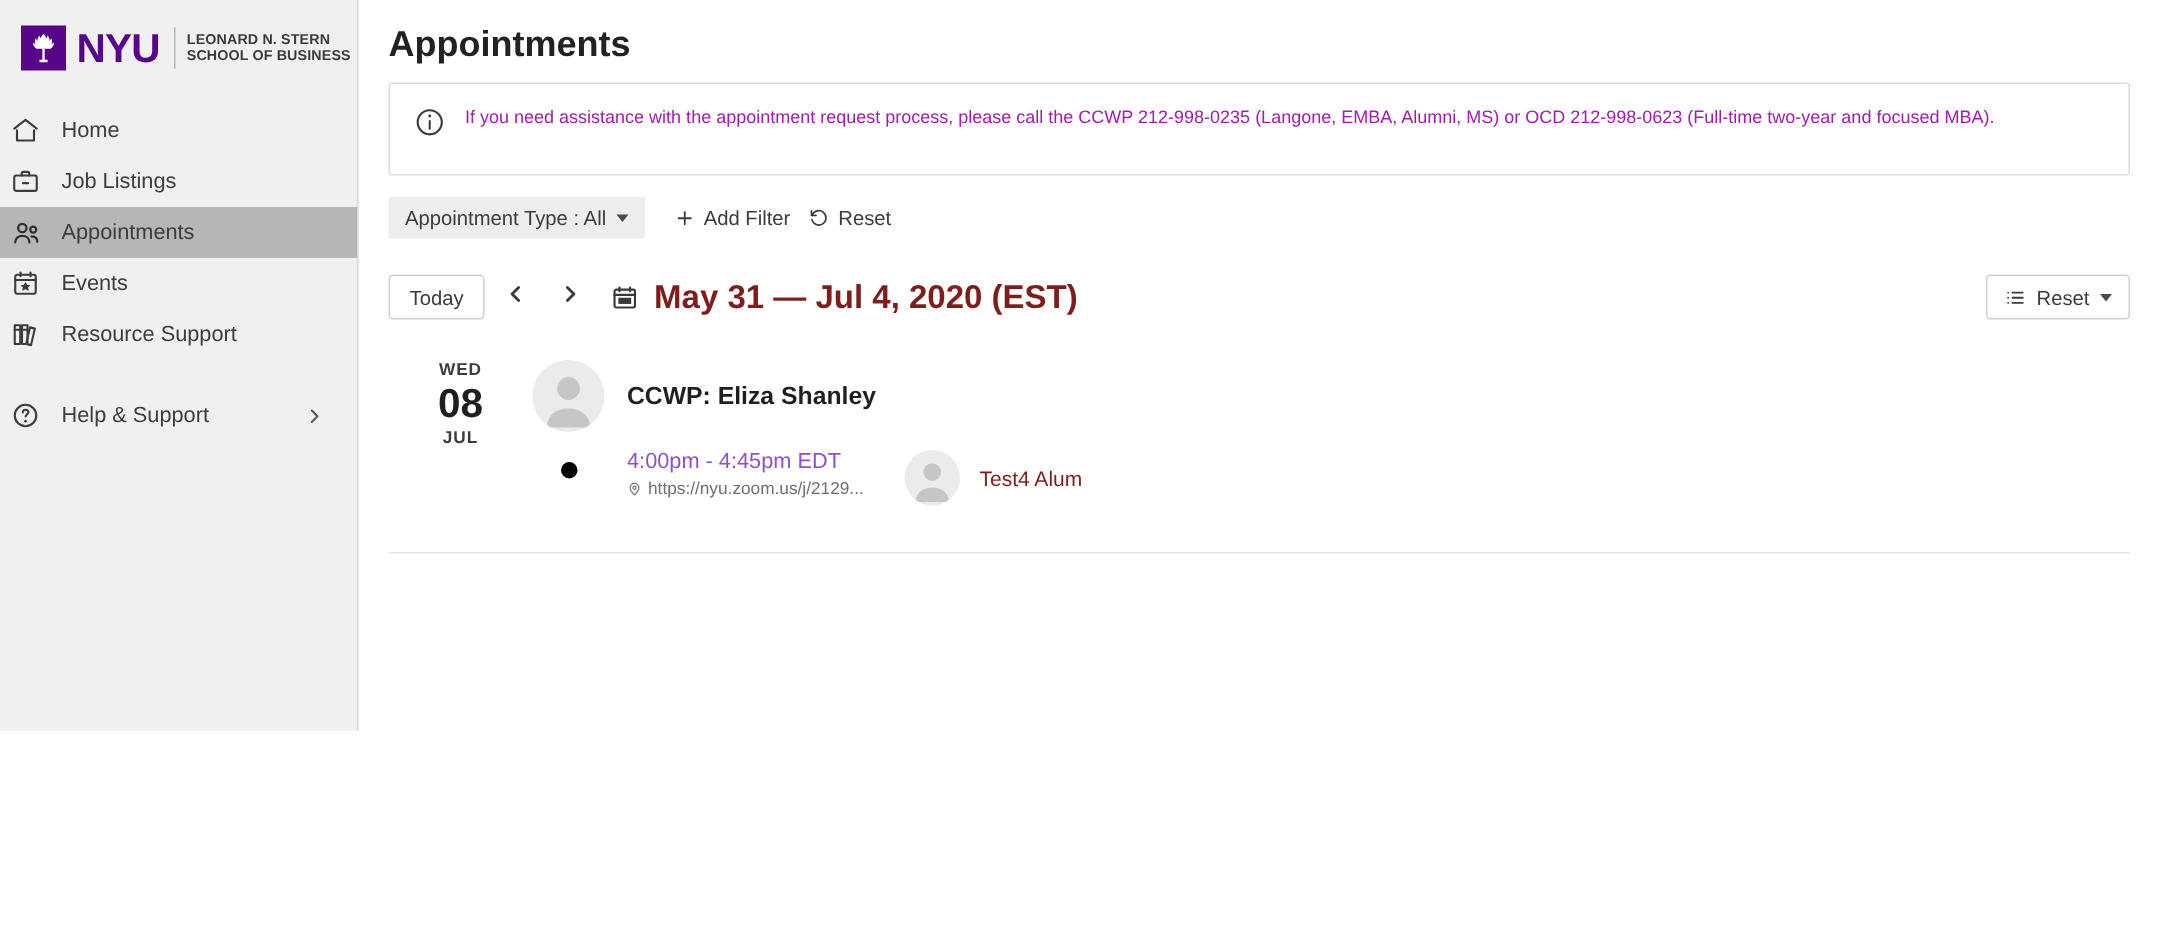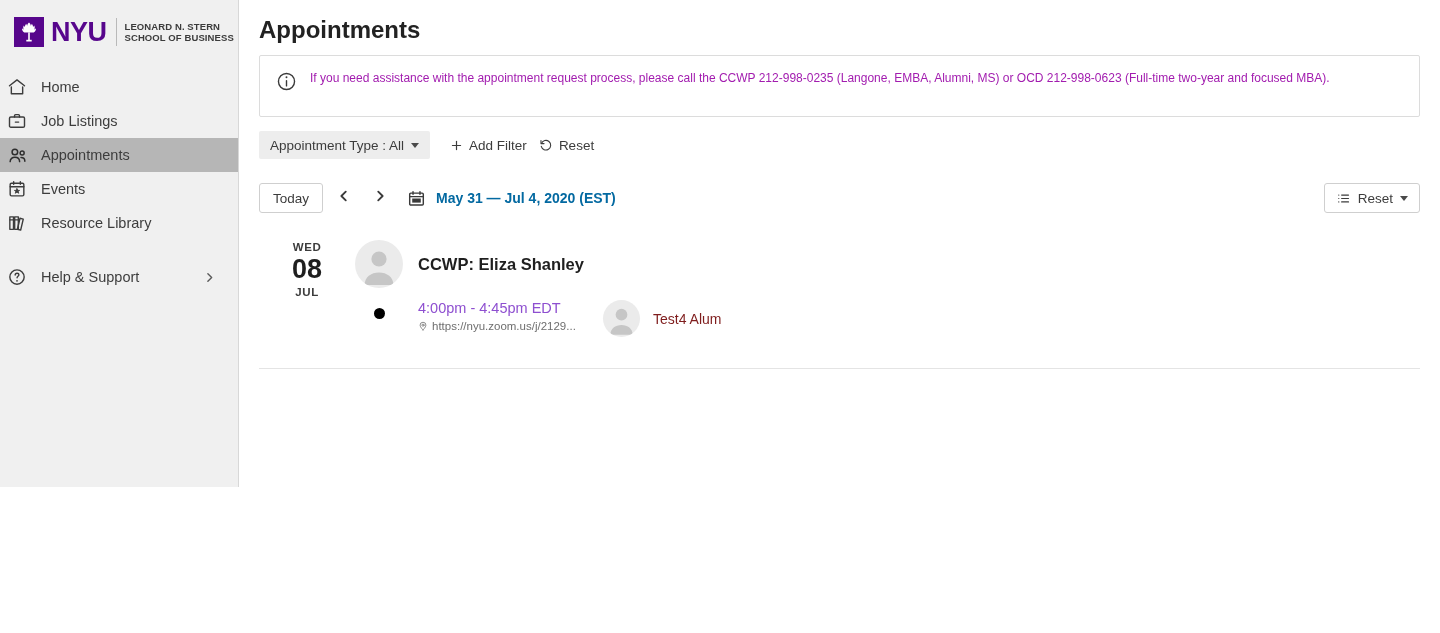--- a/index.html
+++ b/index.html
@@ -163,23 +163,23 @@
   }
   .nav-arrow {
     width: 30px; height: 30px;
     display: flex; align-items: center; justify-content: center;
     cursor: pointer;
     margin-left: 6px;
   }
   .date-range {
     display: flex; align-items: center;
     margin-left: 12px;
-    font-size: 14px;
+    font-size: 22px;
     font-weight: bold;
-    color: #0369a1;
+    color: #7f1d1d;
   }
   .cal-ico { margin-right: 10px; display: flex; }
   .view-btn {
     margin-left: auto;
     border: 1px solid #cfcfcf;
     background: #ffffff;
     border-radius: 3px;
     height: 30px;
     padding: 0 11px;
     display: flex; align-items: center;
@@ -335,21 +335,21 @@
       <div class="nav-item">
         <span class="nav-ico">
           <svg width="20" height="20" viewBox="0 0 24 24" fill="none" stroke="#3d3d3d" stroke-width="1.7" stroke-linecap="round" stroke-linejoin="round">
             <rect x="3.4" y="4.6" width="4.4" height="15"></rect>
             <rect x="9.2" y="4.6" width="4.4" height="15"></rect>
             <path d="M15.6 6.3l3.9 1-3.1 13.2-3.9-1z"></path>
             <path d="M3.4 8.2h4.4"></path>
               <path d="M9.2 8.2h4.4"></path>
           </svg>
         </span>
-        <span class="nav-label">Resource Library</span>
+        <span class="nav-label">Resource Support</span>
       </div>
 
       <div class="nav-gap"></div>
 
       <div class="nav-item">
         <span class="nav-ico">
           <svg width="20" height="20" viewBox="0 0 24 24" fill="none" stroke="#3d3d3d" stroke-width="1.7" stroke-linecap="round" stroke-linejoin="round">
             <circle cx="12" cy="12" r="8.6"></circle>
             <path d="M9.8 9.6c0-1.3 1-2.2 2.3-2.2 1.3 0 2.2 .8 2.2 2 0 1.8-2.2 1.7-2.2 3.4"></path>
             <path d="M12 16.5v.05" stroke-width="2.1"></path>

